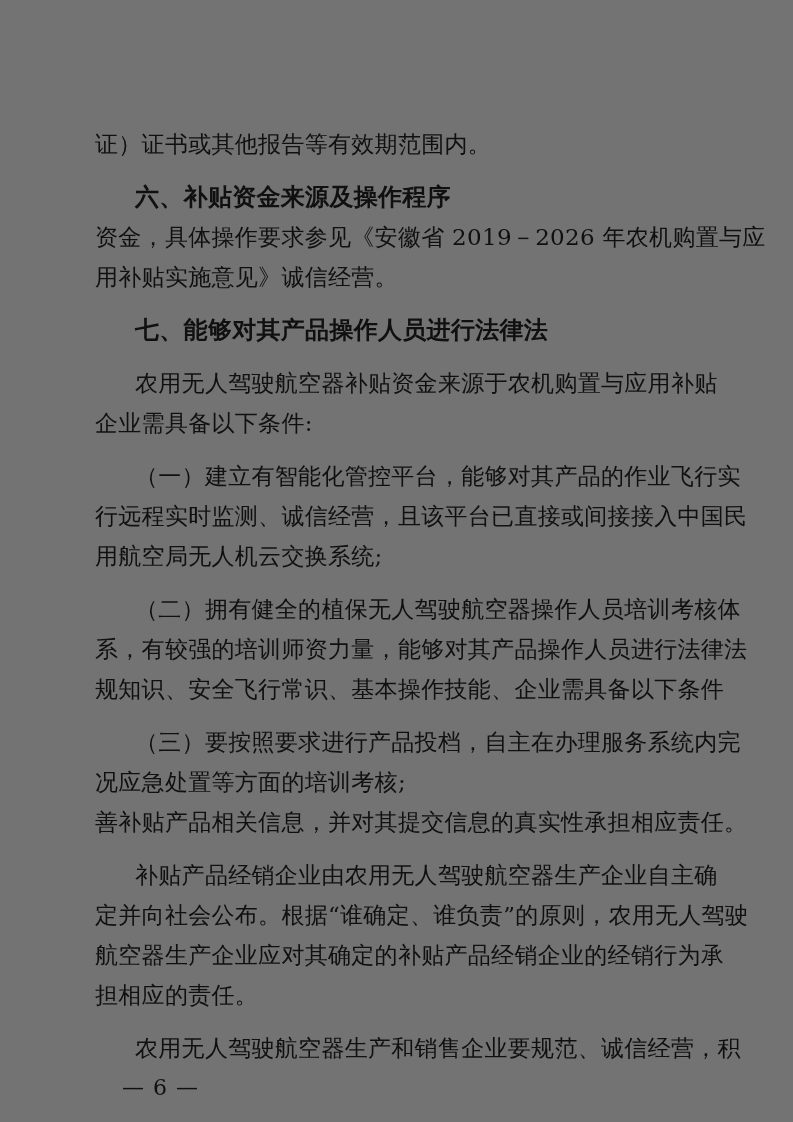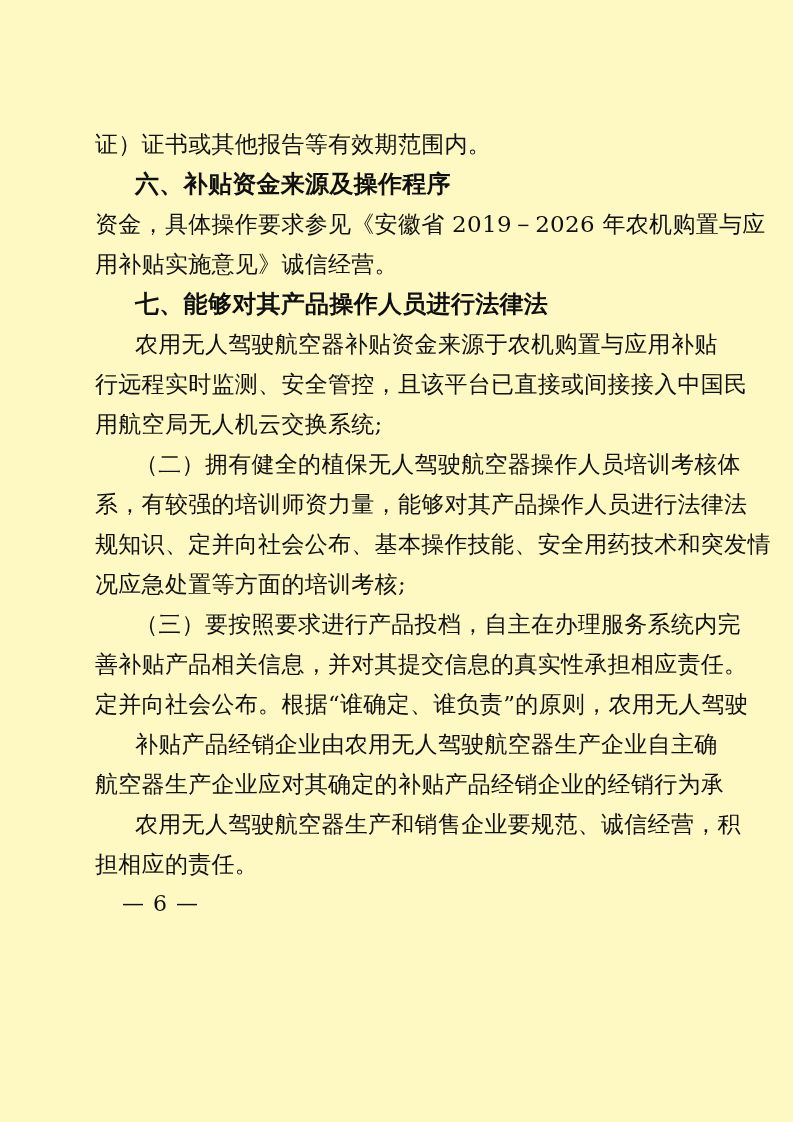--- a/index.html
+++ b/index.html
@@ -4,40 +4,41 @@
 <style>
   html, body {
     margin: 0;
     padding: 0;
     background: #ffffff;
   }
   .page {
     position: relative;
     width: 793px;
     height: 1122px;
-    background: #fef9c3;
+    background: #737373;
     overflow: hidden;
     font-family: "DejaVu Serif", "Liberation Serif", serif;
     color: #101010;
   }
   .content {
     position: absolute;
     left: 95px;
     top: 124px;
     width: 614px;
   }
   .line {
     font-size: 23px;
     line-height: 40px;
     height: 40px;
     white-space: nowrap;
     letter-spacing: 0.3px;
   }
   .indent {
     padding-left: 40px;
+    margin-top: 13px;
   }
   .heading {
     font-family: "Liberation Sans", "DejaVu Sans", sans-serif;
     font-weight: bold;
     font-size: 24px;
   }
   .footer-line {
     font-size: 22px;
     line-height: 40px;
     height: 40px;
@@ -49,28 +50,30 @@
 <body>
 
 <div class="page">
   <div class="content">
     <div class="line">证）证书或其他报告等有效期范围内。</div>
     <div class="line heading indent">六、补贴资金来源及操作程序</div>
     <div class="line">资金，具体操作要求参见《安徽省 2019－2026 年农机购置与应</div>
     <div class="line">用补贴实施意见》诚信经营。</div>
     <div class="line heading indent">七、能够对其产品操作人员进行法律法</div>
     <div class="line indent">农用无人驾驶航空器补贴资金来源于农机购置与应用补贴</div>
-    <div class="line">行远程实时监测、安全管控，且该平台已直接或间接接入中国民</div>
+    <div class="line">企业需具备以下条件:</div>
+    <div class="line indent">（一）建立有智能化管控平台，能够对其产品的作业飞行实</div>
+    <div class="line">行远程实时监测、诚信经营，且该平台已直接或间接接入中国民</div>
     <div class="line">用航空局无人机云交换系统;</div>
     <div class="line indent">（二）拥有健全的植保无人驾驶航空器操作人员培训考核体</div>
     <div class="line">系，有较强的培训师资力量，能够对其产品操作人员进行法律法</div>
-    <div class="line">规知识、定并向社会公布、基本操作技能、安全用药技术和突发情</div>
+    <div class="line">规知识、安全飞行常识、基本操作技能、企业需具备以下条件</div>
+    <div class="line indent">（三）要按照要求进行产品投档，自主在办理服务系统内完</div>
     <div class="line">况应急处置等方面的培训考核;</div>
-    <div class="line indent">（三）要按照要求进行产品投档，自主在办理服务系统内完</div>
     <div class="line">善补贴产品相关信息，并对其提交信息的真实性承担相应责任。</div>
+    <div class="line indent">补贴产品经销企业由农用无人驾驶航空器生产企业自主确</div>
     <div class="line">定并向社会公布。根据“谁确定、谁负责”的原则，农用无人驾驶</div>
-    <div class="line indent">补贴产品经销企业由农用无人驾驶航空器生产企业自主确</div>
     <div class="line">航空器生产企业应对其确定的补贴产品经销企业的经销行为承</div>
+    <div class="line">担相应的责任。</div>
     <div class="line indent">农用无人驾驶航空器生产和销售企业要规范、诚信经营，积</div>
-    <div class="line">担相应的责任。</div>
     <div class="footer-line">— 6 —</div>
   </div>
 </div>
 
 </body></html>

